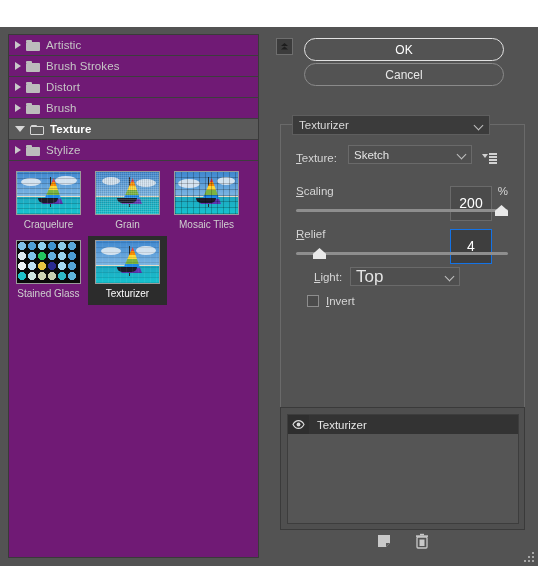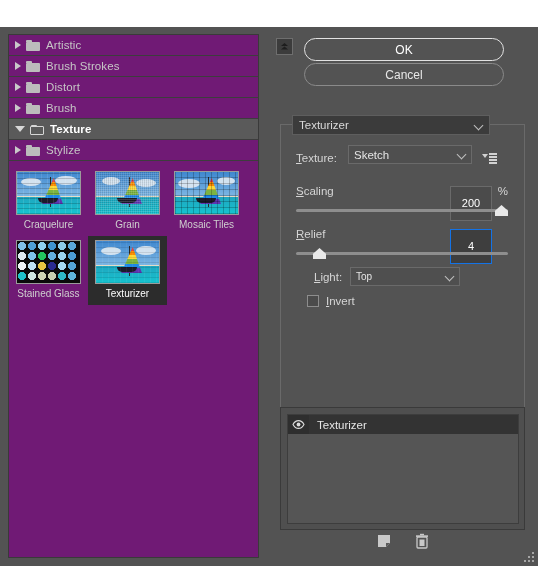--- a/index.html
+++ b/index.html
@@ -222,21 +222,21 @@
   }
   .flyout .bars { position: absolute; left: 7px; top: 1px; width: 8px; height: 10px; }
   .flyout .bars i { display: block; height: 1.5px; background: #d2d2d2; margin-bottom: 1.5px; }
 
   .row-scaling { position: absolute; left: 24px; top: 154px; width: 212px; }
   .row-relief  { position: absolute; left: 24px; top: 197px; width: 212px; }
   .slider-head { display: flex; align-items: center; height: 20px; }
   .slider-head .lbl { flex: 1; }
   .num-box {
     width: 42px; height: 35px; background: #4b4b4b;
-    border: 1px solid #6a6a6a; color: #ffffff; font-size: 11px;
+    border: 1px solid #6a6a6a; color: #ffffff; font-size: 14px;
     display: flex; align-items: center; justify-content: center;
     cursor: text;
     margin-top: 24px;
   }
   .num-box.focused { border: 1.5px solid #1473e6; background: #3e3e3e; }
   .pct { width: 16px; text-align: right; font-size: 11.5px; color: #d5d5d5; }
   .slider { position: relative; height: 12px; margin-top: 4px; width: 212px; }
   .slider .track {
     position: absolute; left: 0; top: 4px; width: 212px; height: 3px;
     background: #8e8e8e; border-radius: 2px;
@@ -247,21 +247,21 @@
     clip-path: polygon(50% 0, 100% 52%, 100% 100%, 0 100%, 0 52%);
   }
 
   .row-light { position: absolute; left: 42px; top: 240px; display: flex; align-items: center; }
   .row-light .lbl { width: 36px; }
   .light-select {
     width: 110px; height: 19px; background: #4f4f4f;
     border: 1px solid #6a6a6a; display: flex; align-items: center;
     padding: 0 5px; cursor: default;
   }
-  .light-select .txt { font-size: 10px; color: #e4e4e4; flex: 1; }
+  .light-select .txt { font-size: 17px; color: #e4e4e4; flex: 1; }
 
   .row-invert { position: absolute; left: 35px; top: 268px; display: flex; align-items: center; }
   .checkbox {
     width: 12px; height: 12px; background: #4b4b4b;
     border: 1px solid #8d8d8d; margin-right: 7px; flex: none; cursor: default;
   }
 
   
   .stack-outer {
     position: absolute; left: 8px; top: 380px;

